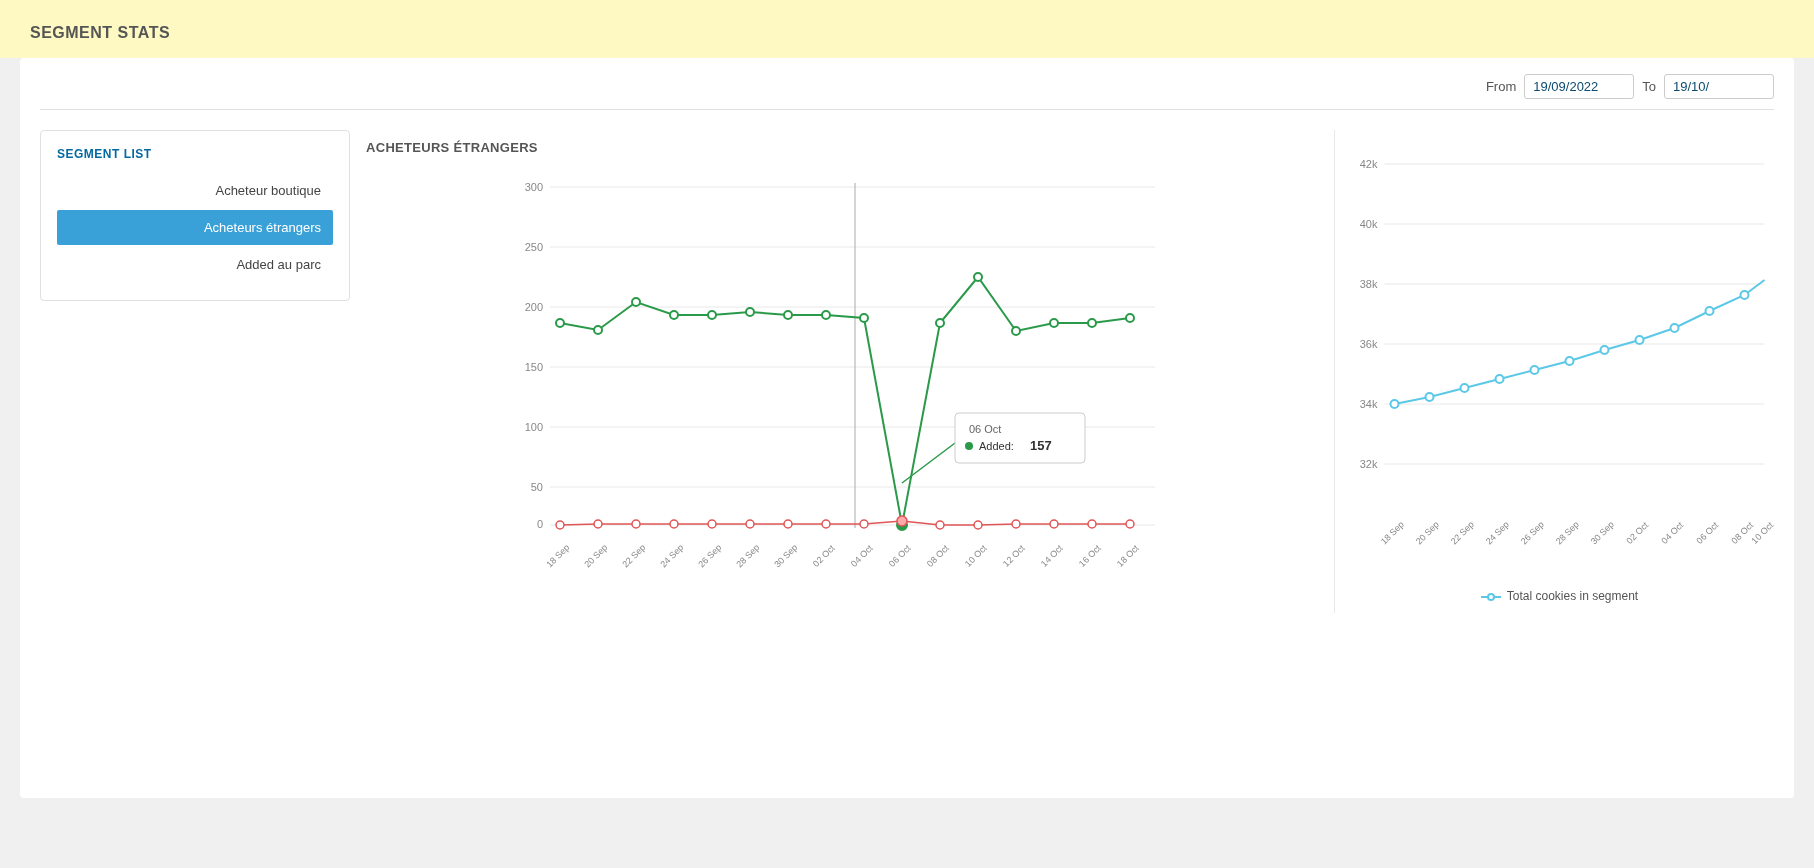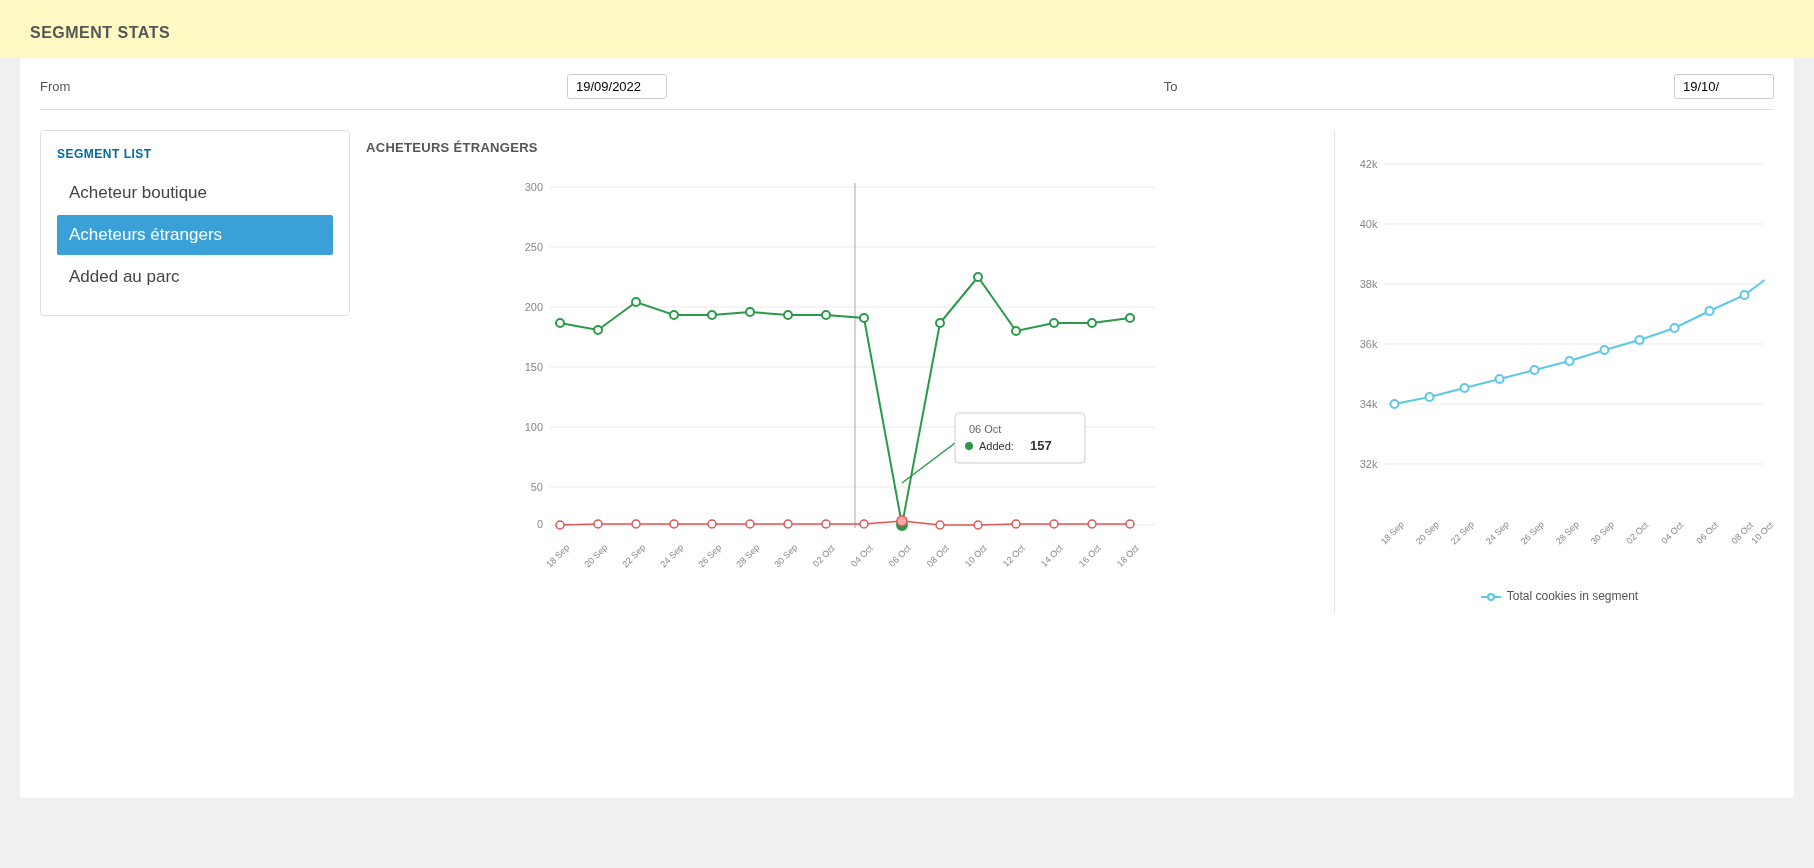--- a/index.html
+++ b/index.html
@@ -21,39 +21,39 @@
     }
     .main-card {
       margin: 0 20px 20px;
       background: #fff;
       border-radius: 4px;
       padding: 16px 20px 20px;
       min-height: 740px;
     }
     .date-filter-row {
       display: flex;
-      justify-content: space-between;
+      justify-content: flex-end;
       align-items: center;
       gap: 8px;
       margin-bottom: 20px;
       padding-bottom: 10px;
       border-bottom: 1px solid #e0e0e0;
     }
     .date-label {
       font-size: 13px;
       color: #555;
       font-weight: 500;
     }
     .date-input {
       border: 1px solid #ccc;
       border-radius: 3px;
       padding: 4px 8px;
       font-size: 13px;
-      color: #000000;
-      width: 100px;
+      color: #0c4a6e;
+      width: 110px;
     }
     .content-row {
       display: flex;
       gap: 16px;
       align-items: flex-start;
     }
     
     .segment-list-panel {
       width: 310px;
       flex-shrink: 0;
@@ -64,25 +64,26 @@
     }
     .segment-list-title {
       font-size: 12px;
       font-weight: 700;
       color: #0369a1;
       letter-spacing: 0.5px;
       margin-bottom: 12px;
     }
     .segment-item {
       padding: 10px 12px;
-      font-size: 17px;
+      font-size: 13px;
       cursor: pointer;
       border-radius: 2px;
       margin-bottom: 2px;
       color: #444;
+      text-align: right;
     }
     .segment-item.active {
       background: #3aa0d8;
       color: #fff;
       border-radius: 2px;
     }
     
     .charts-area {
       flex: 1;
       display: flex;

